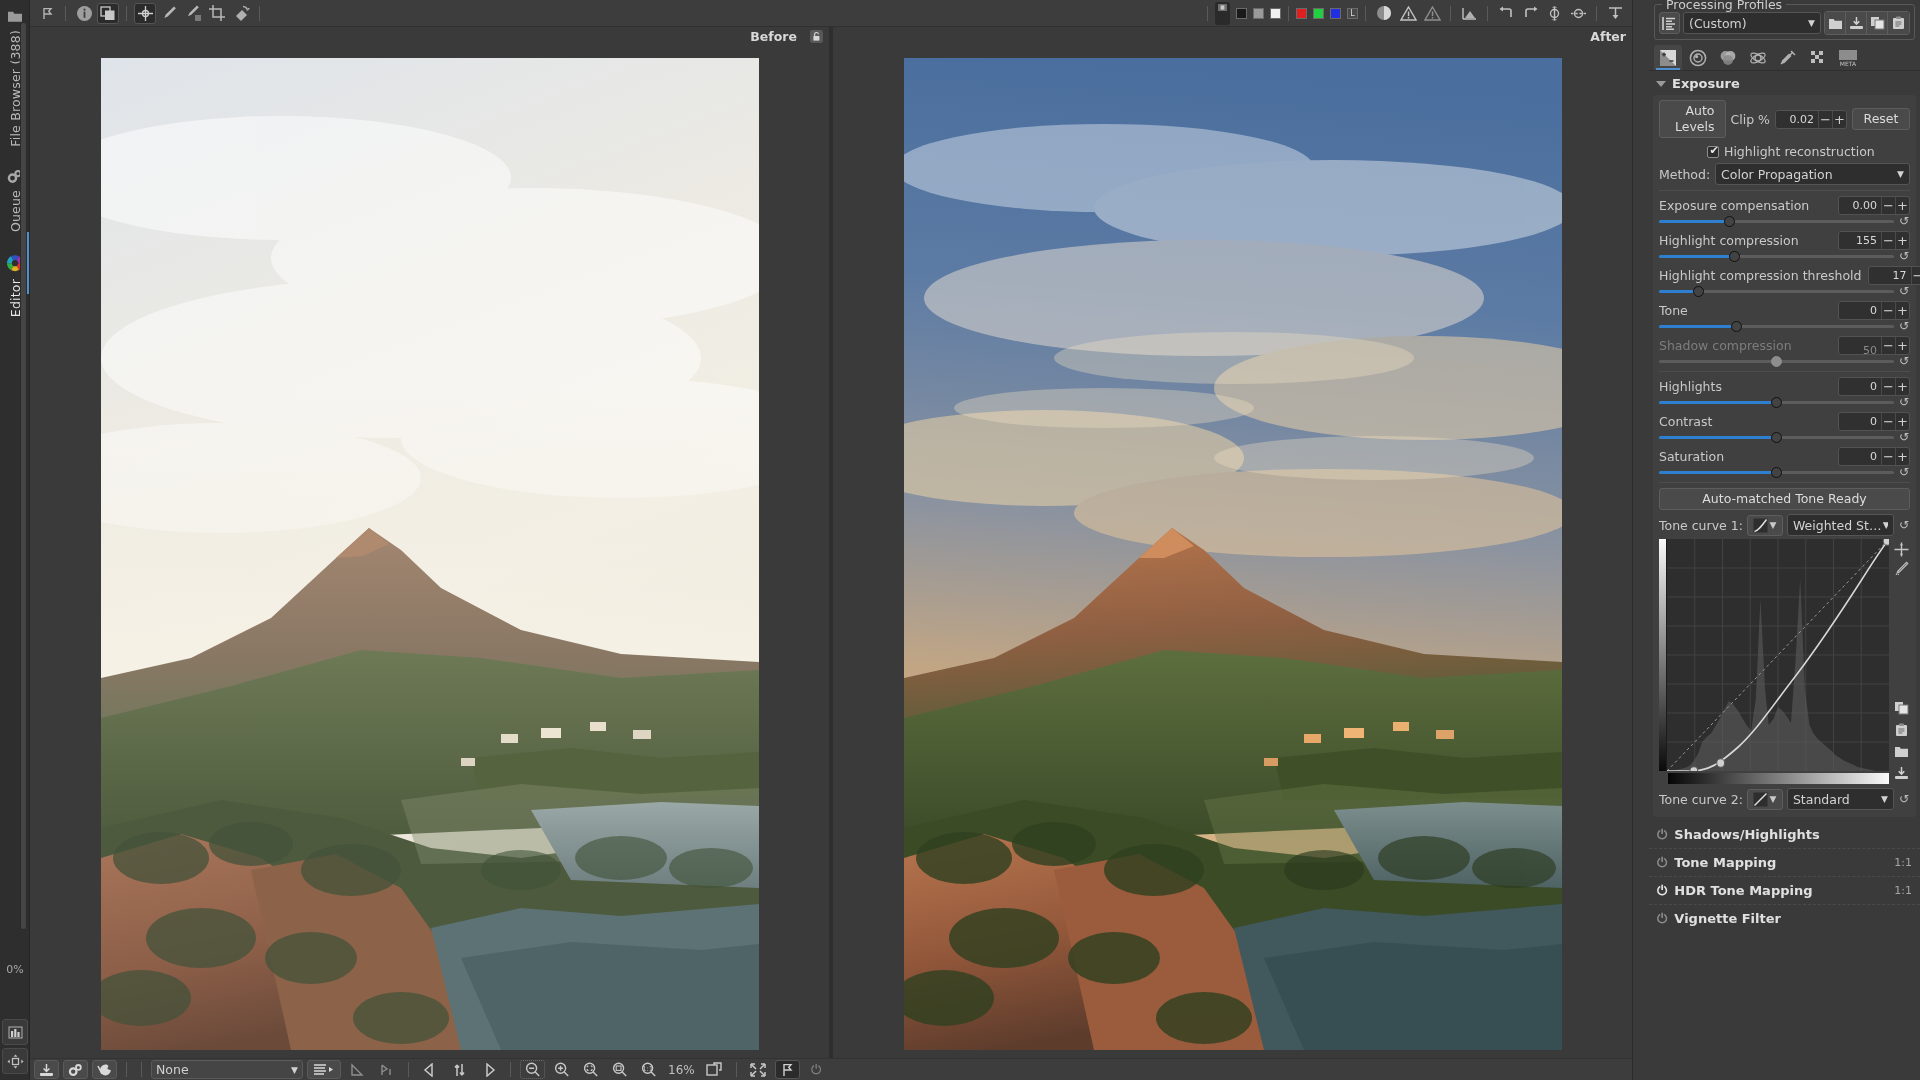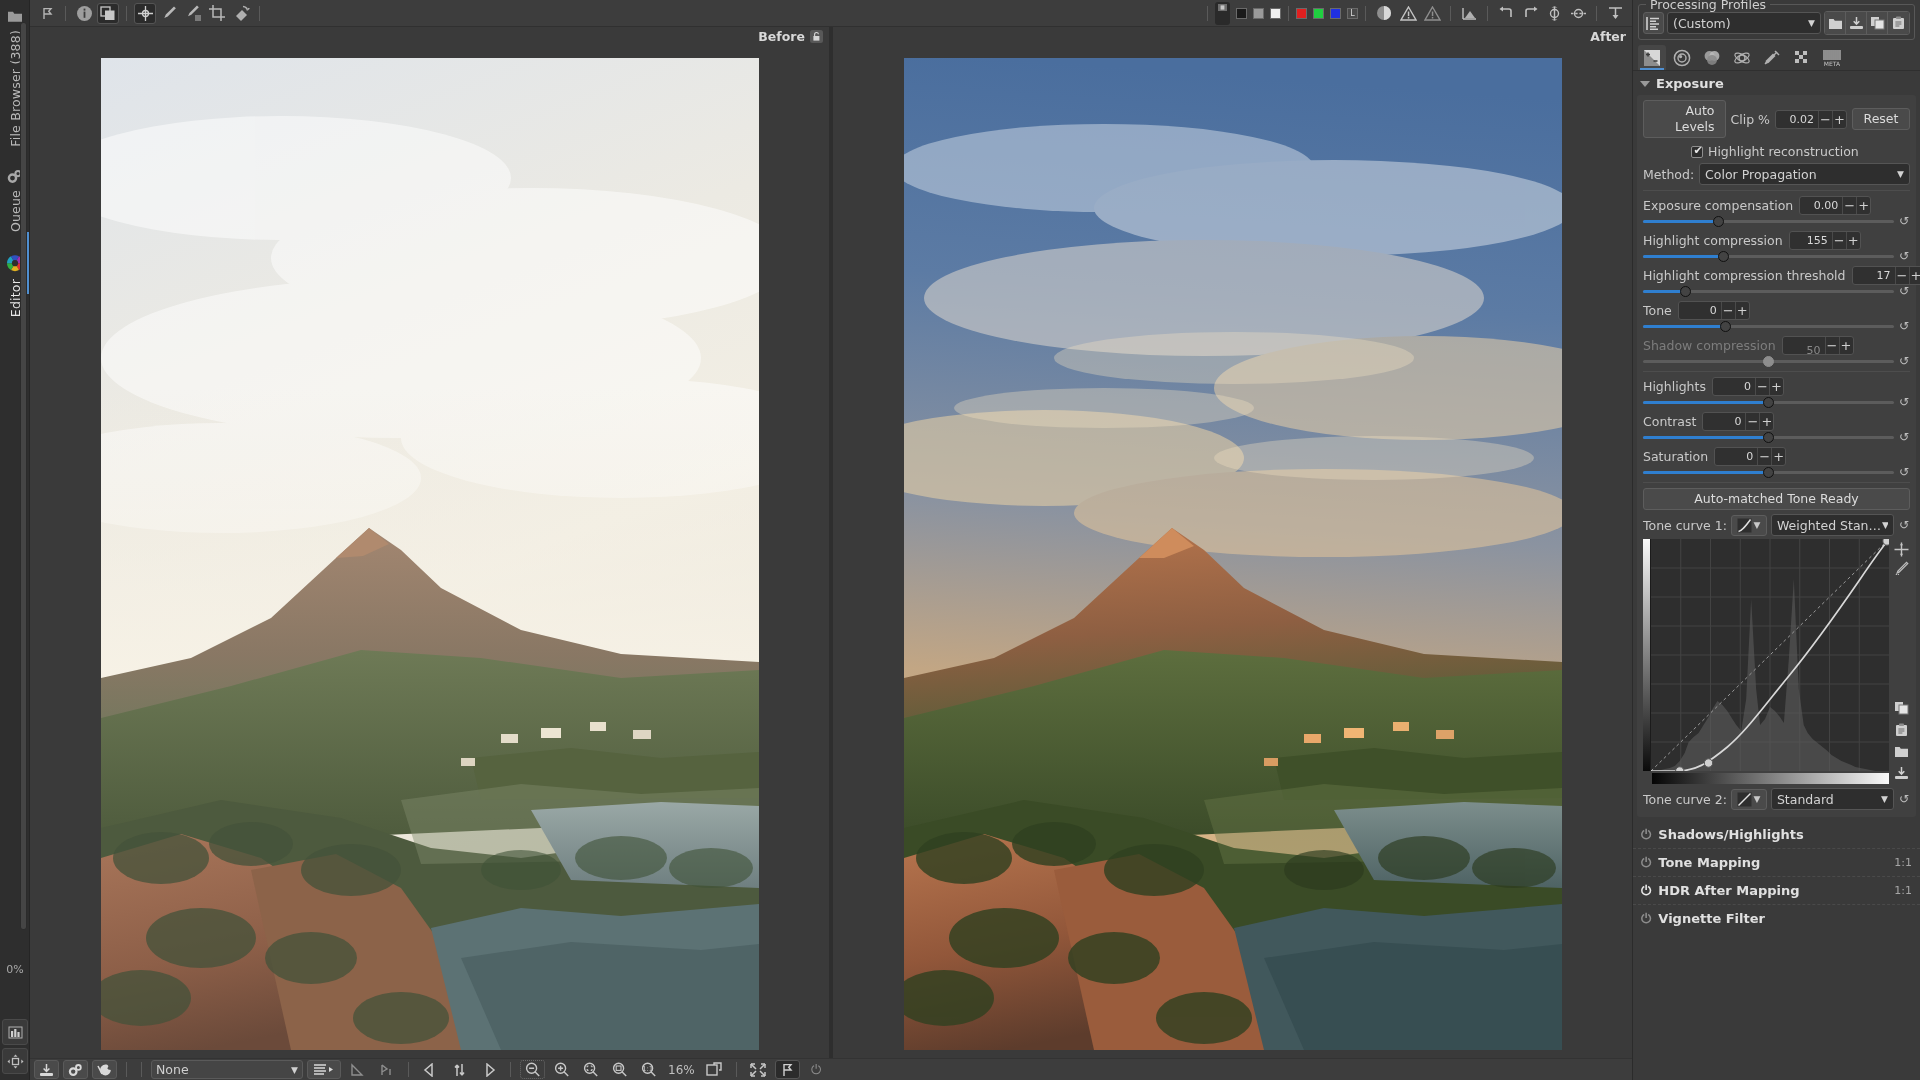--- a/index.html
+++ b/index.html
@@ -63,21 +63,21 @@
   .indicator-stack {
     width:15px; height:23px; background:#2a2a2a; border-radius:3px;
     display:flex; align-items:flex-start; justify-content:center; padding-top:2px;
   }
 
   .preview-area { flex:1; display:flex; position:relative; background:#3a3a3a; min-height:0; }
   .pane { flex:1; position:relative; display:flex; flex-direction:column; min-width:0; }
   .pane-label {
     position:absolute; top:2px; right:6px; z-index:5;
     color:#d8d8d8; font-size:12.5px; font-weight:bold;
-    display:flex; align-items:center; gap:5px;justify-content:flex-end;
+    display:flex; align-items:center; gap:13px;justify-content:flex-end;
   }
   .pane-canvas { flex:1; position:relative; overflow:hidden; background:#3a3a3a;
                  display:flex; align-items:center; justify-content:center; }
   .divider { width:4px; background:#2e2e2e; }
 
   .photo { position:relative; overflow:hidden; }
 
   .statusbar {
     height:22px; background:#3d3d3d; display:flex; align-items:center;
     gap:4px; padding:0 4px; flex:0 0 22px; border-top:1px solid #333;
@@ -93,21 +93,21 @@
   .sel-combo {
     height:19px; min-width:152px; background:#454545; border:1px solid #5a5a5a;
     border-radius:3px; display:flex; align-items:center; padding:0 4px;
     color:#d0d0d0; font-size:12.5px; justify-content:space-between;
   }
   .zoompct { font-size:12px; color:#c0c0c0; padding:0 3px; }
 
   
   .right {
     width:288px; background:#3a3a3a; display:flex; flex-direction:column;
-    border-left:1px solid #2b2b2b; flex:0 0 288px;
+    border-left:1px solid #2b2b2b; flex:0 0 288px;padding-left:16px;
   }
   .pp-wrap { padding:4px 5px 3px; }
   .pp-frame { border:1px solid #585858; border-radius:3px; padding:6px 4px 4px; position:relative; }
   .pp-legend {
     position:absolute; top:-8px; left:7px; background:#3a3a3a; padding:0 4px;
     font-size:12.5px; color:#cfcfcf;
   }
   .pp-row { display:flex; align-items:center; gap:3px; }
   .pp-btn {
     width:21px; height:22px; background:#4a4a4a; border:1px solid #5d5d5d;
@@ -164,21 +164,21 @@
               border-left:1px solid #4a4a4a; line-height:17px; }
 
   .chk { width:12px; height:12px; background:#2d2d2d; border:1px solid #8e8e8e;
          border-radius:2px; position:relative; }
   .chk.on::after {
     content:'✔'; position:absolute; left:0; top:-3px; width:12px; text-align:center;
     font-size:11px; color:#e8e8e8;
   }
 
   .slider-row { margin-bottom:2px; }
-  .slider-head { display:flex; align-items:center; gap:6px; }
+  .slider-head { display:flex; align-items:center; justify-content:space-between; gap:6px; }
   .slider-line { display:flex; align-items:center; gap:4px; margin:1px 0 5px; }
   .track { flex:1; height:3px; background:#5c5c5c; border-radius:2px; position:relative; }
   .track .fill { position:absolute; left:0; top:0; bottom:0; background:#2f7fd0; border-radius:2px; }
   .track .knob {
     position:absolute; top:50%; width:11px; height:11px; margin-top:-5.5px; margin-left:-5.5px;
     background:#434343; border:1.5px solid #111; border-radius:50%;
   }
   .track.dis .fill { background:transparent; }
   .track.dis .knob { background:#8d8d8d; border-color:#8d8d8d; }
   .undo { width:12px; color:#bdbdbd; font-size:12px; text-align:center; line-height:10px; }
@@ -1124,21 +1124,21 @@
         <span>Shadows/Highlights</span>
         <span class="ratio"></span>
       </div>
       <div class="collapsed-sec">
         <span class="pwr">⏻</span>
         <span>Tone Mapping</span>
         <span class="ratio">1:1</span>
       </div>
       <div class="collapsed-sec">
         <span class="pwr on">⏻</span>
-        <span>HDR After Mapping</span>
+        <span>HDR Tone Mapping</span>
         <span class="ratio">1:1</span>
       </div>
       <div class="collapsed-sec" style="border-bottom:none;">
         <span class="pwr">⏻</span>
         <span>Vignette Filter</span>
         <span class="ratio"></span>
       </div>
 
     </div>
   </div>

